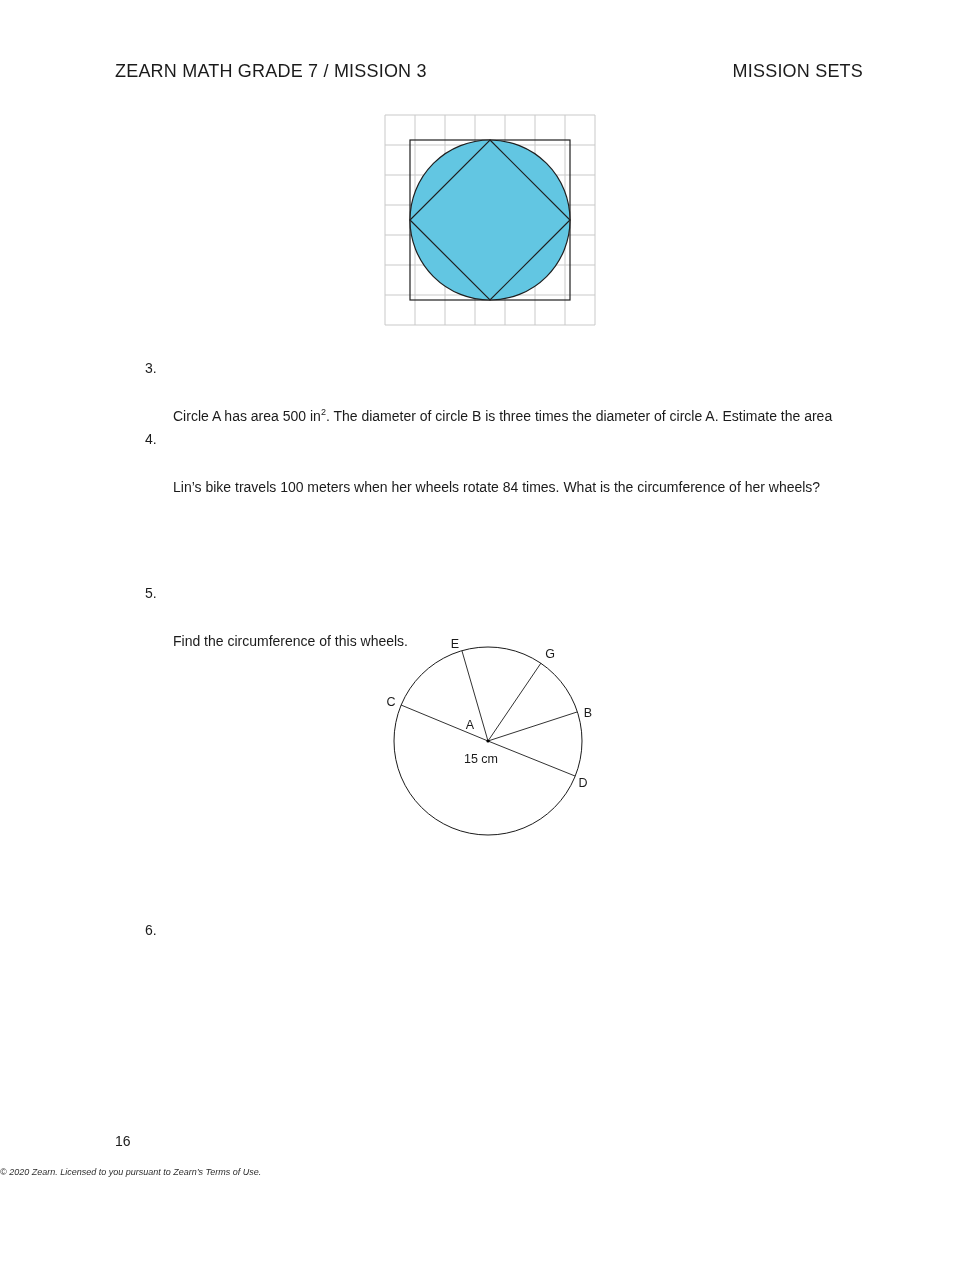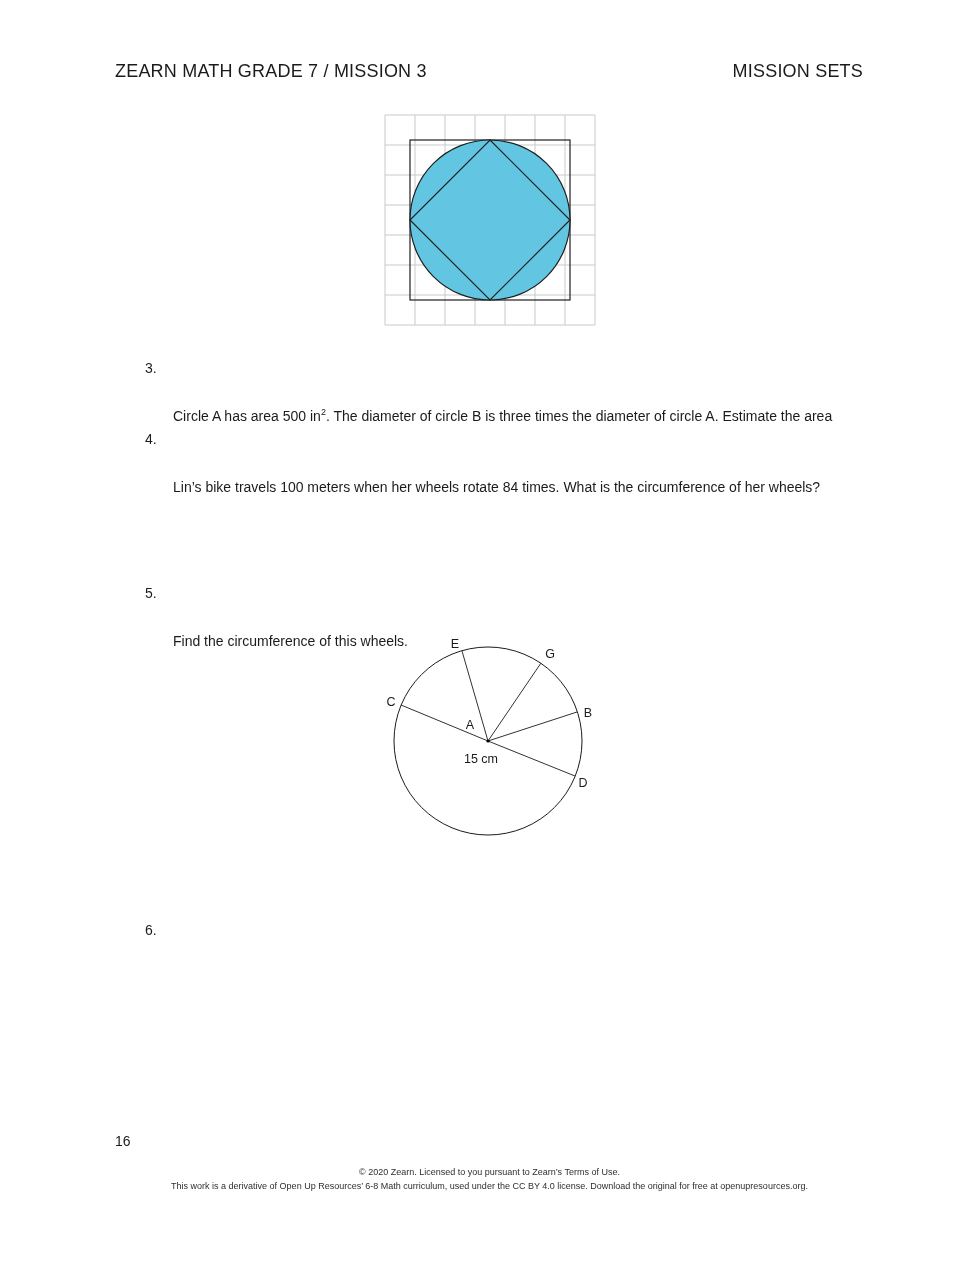--- a/index.html
+++ b/index.html
@@ -37,21 +37,21 @@
   .p4 { top: 429px; }
   .p5 { top: 583px; }
   .p6 { top: 920px; }
   .diagram { position: absolute; left: 385px; top: 636px; }
   .diagram text { font-size: 12.5px; fill: #1b1b1b; }
   .pagenum { position: absolute; left: 115px; top: 1133px; font-size: 14px; }
   .footer {
     position: absolute;
     left: 0; right: 0;
     top: 1166px;
-    text-align: center;
+    font-style: italic;
     font-size: 9px;
     line-height: 13.5px;
     color: #2e2e2e;
   }
 </style>
 </head>
 <body>
 
 <div class="page">
 
@@ -116,16 +116,15 @@
   <div class="problem p6">
     <span class="num">6.</span>
     <div class="ptext">
     </div>
   </div>
 
   <div class="pagenum">16</div>
 
   <div class="footer">
     <div>© 2020 Zearn. Licensed to you pursuant to Zearn’s Terms of Use.</div>
-    <div>This work is a derivative of Open Up Resources’ 6-8 Math curriculum, used under the CC BY 4.0 license. Download the original for free at openupresources.org.</div>
   </div>
 
 </div>
 
 </body></html>

